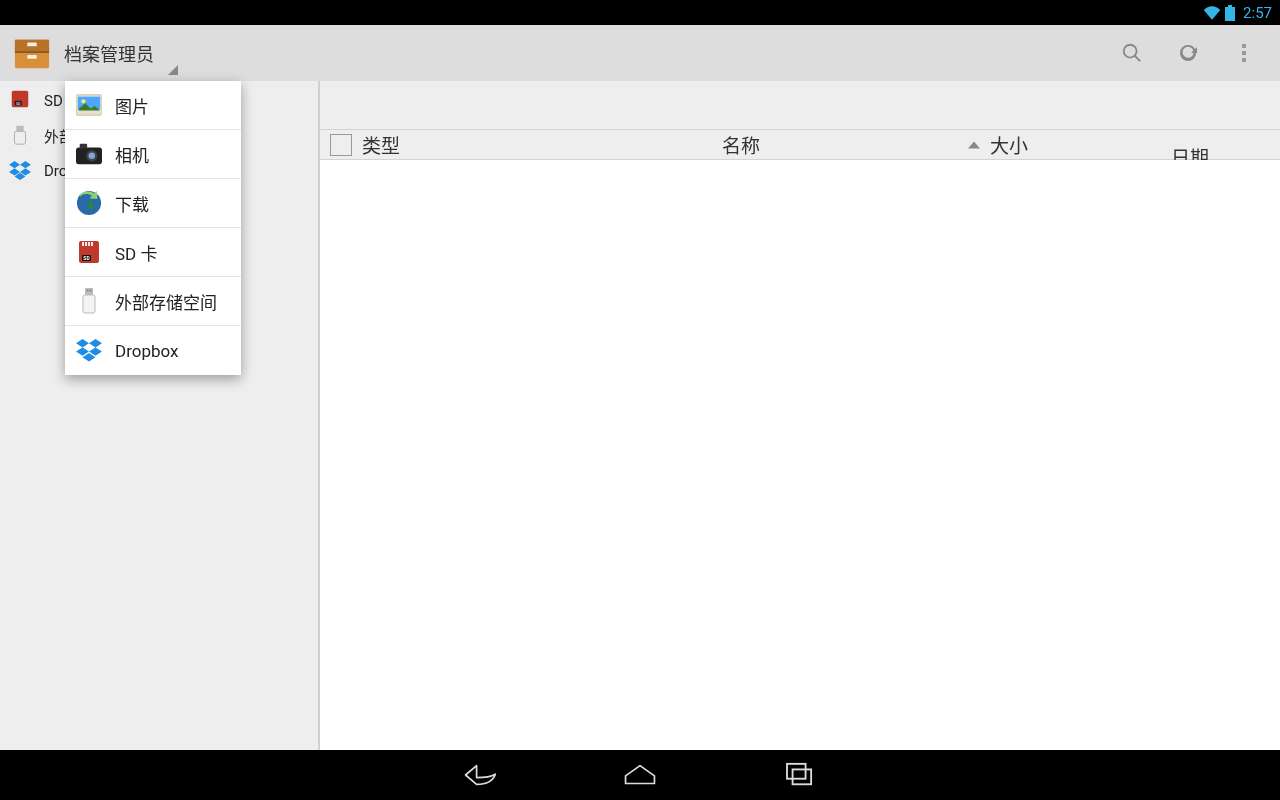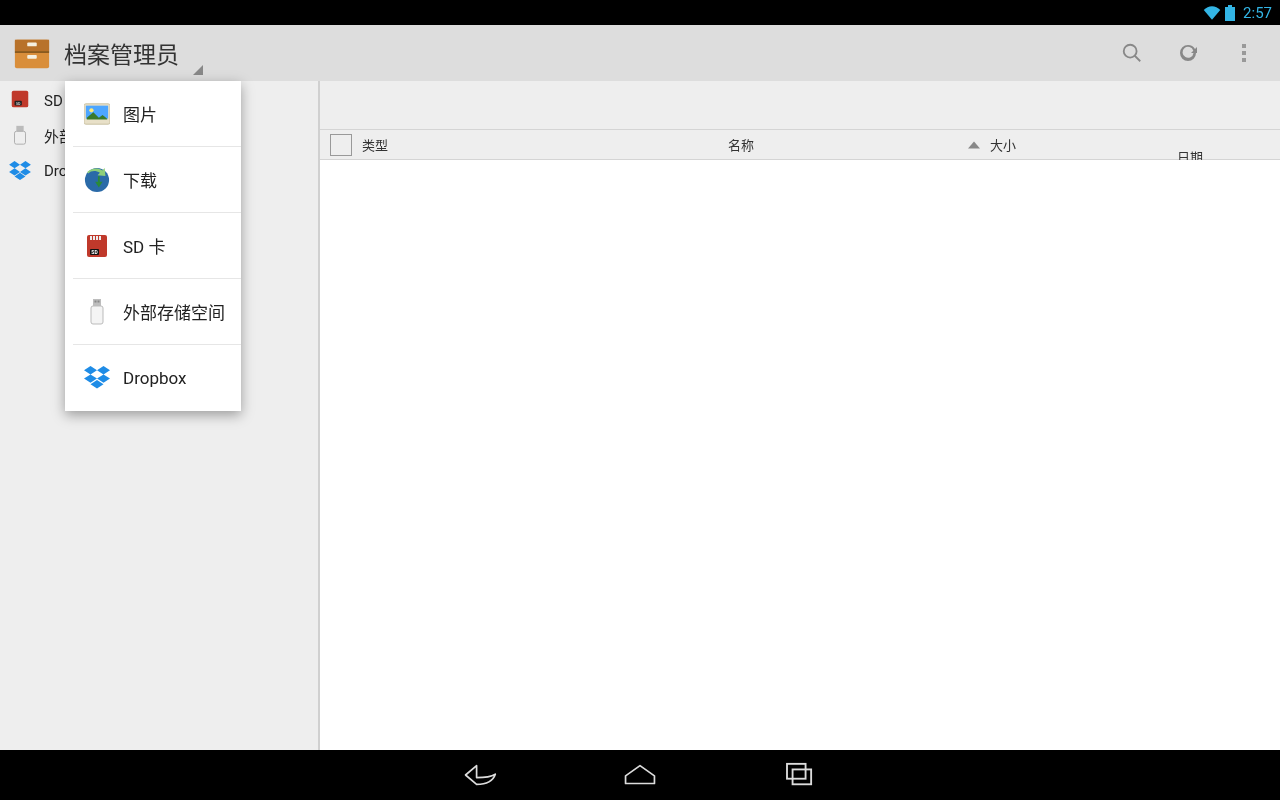--- a/index.html
+++ b/index.html
@@ -7,45 +7,45 @@
   
   
   .status-bar { height: 25px; background: #000; display: flex; justify-content: flex-end; align-items: center; padding-right: 8px; color: #33b5e5; font-size: 15px; }
   .status-bar .wifi-icon, .status-bar .battery-icon { margin-right: 4px; display: inline-flex; align-items: center; }
   .status-bar .clock { margin-left: 4px; font-weight: 400; text-align: right; }
   
   
   .action-bar { height: 56px; background: #dddddd; display: flex; align-items: center; padding: 0 8px; }
   .app-icon { width: 40px; height: 40px; margin-left: 4px; margin-right: 12px; display: flex; align-items: center; justify-content: center; }
   .app-title-wrap { display: flex; align-items: center; position: relative; height: 56px; padding-right: 28px; }
-  .app-title { font-size: 23px; color: #333; }
+  .app-title { font-size: 18px; color: #333; }
   .spinner-tri { position: absolute; bottom: 6px; right: 4px; width: 0; height: 0; border-left: 10px solid transparent; border-bottom: 10px solid #888; }
   .action-spacer { flex: 1; }
   .action-btn { width: 56px; height: 56px; display: flex; align-items: center; justify-content: center; color: #777; }
   
   
   .content { display: flex; height: 669px; background: #eeeeee; }
   .sidebar { width: 320px; background: #eeeeee; border-right: 2px solid #d0d0d0; }
   .side-item { height: 36px; display: flex; align-items: center; padding-left: 8px; font-size: 15px; color: #222; }
   .side-item .side-icon { width: 24px; height: 24px; margin-right: 12px; display: flex; align-items: center; justify-content: center; }
   
   .main { flex: 1; background: #fff; display: flex; flex-direction: column; }
   .path-strip { height: 48px; background: #eeeeee; }
-  .col-header { height: 31px; background: #eeeeee; display: flex; align-items: center; border-top: 1px solid #d4d4d4; border-bottom: 1px solid #d4d4d4; font-size: 13px; color: #333; }
+  .col-header { height: 31px; background: #eeeeee; display: flex; align-items: center; border-top: 1px solid #d4d4d4; border-bottom: 1px solid #d4d4d4; font-size: 19px; color: #333; }
   .th-check { width: 22px; height: 22px; border: 1px solid #999; margin-left: 10px; margin-right: 10px; }
   .th-type { width: 130px; }
   .th-name { flex: 1; text-align: center; position: relative; }
   .th-name .sort-tri { position: absolute; right: 10px; top: 50%; transform: translateY(-50%); width: 0; height: 0; border-left: 6px solid transparent; border-right: 6px solid transparent; border-bottom: 7px solid #888; }
   .th-size { width: 110px; text-align: left; }
   .th-date { width: 180px; text-align: center; margin-top: 24px; }
   .file-area { flex: 1; background: #fff; }
   
   
   .dropdown { position: absolute; top: 81px; left: 65px; width: 176px; background: #fff; box-shadow: 0 4px 12px rgba(0,0,0,.35); z-index: 50; }
-  .dd-item { height: 66px; display: flex; align-items: center; padding: 0 10px; border-bottom: 1px solid #e6e6e6; font-size: 17px; color: #222; margin-left: 8px; }
+  .dd-item { height: 49px; display: flex; align-items: center; padding: 0 10px; border-bottom: 1px solid #e6e6e6; font-size: 17px; color: #222; }
   .dd-item:last-child { border-bottom: none; }
   .dd-icon { width: 28px; height: 28px; margin-right: 12px; display: flex; align-items: center; justify-content: center; }
   
   
   .nav-bar { height: 50px; background: #000; display: flex; justify-content: center; align-items: center; gap: 110px; }
   .nav-btn { width: 50px; height: 50px; display: flex; align-items: center; justify-content: center; color: #ddd; }
 
   
   svg { display: block; }
 </style>
@@ -155,20 +155,31 @@
           <rect x="0" y="0" width="28" height="22" rx="2" fill="#e8e0c8" stroke="#c8bfa0"></rect>
           <rect x="2" y="2" width="24" height="14" fill="#4da6ff"></rect>
           <circle cx="8" cy="7" r="2.3" fill="#ffe97a"></circle>
           <path d="M3 15l7-6 6 6 4-3 5 4v1H3z" fill="#3a7a2a"></path>
         </svg>
     </span>
     <span>图片</span>
   </div>
   <div class="dd-item">
     <span class="dd-icon">
+      <svg width="26" height="22" viewBox="0 0 28 22">
+          <rect x="0" y="4" width="28" height="18" rx="3" fill="#222"></rect>
+          <rect x="4" y="0" width="8" height="5" rx="1" fill="#333"></rect>
+          <circle cx="17" cy="13" r="6" fill="#444"></circle>
+          <circle cx="17" cy="13" r="3.5" fill="#7aa7d9"></circle>
+        </svg>
+    </span>
+    <span>相机</span>
+  </div>
+  <div class="dd-item">
+    <span class="dd-icon">
       <svg width="26" height="26" viewBox="0 0 28 28">
           <circle cx="14" cy="14" r="13" fill="#2a6aa8"></circle>
           <path d="M4 6c4-4 10-4 15-1l-3 3 10 1-1-10-3 3C16-2 8-1 3 4z" fill="#8ecf7a" transform="translate(1,2) scale(.85)"></path>
           <path d="M20 16l-4 6-4-6h3v-6h2v6z" fill="#2a8a3a"></path>
         </svg>
     </span>
     <span>下载</span>
   </div>
   <div class="dd-item">
     <span class="dd-icon">

